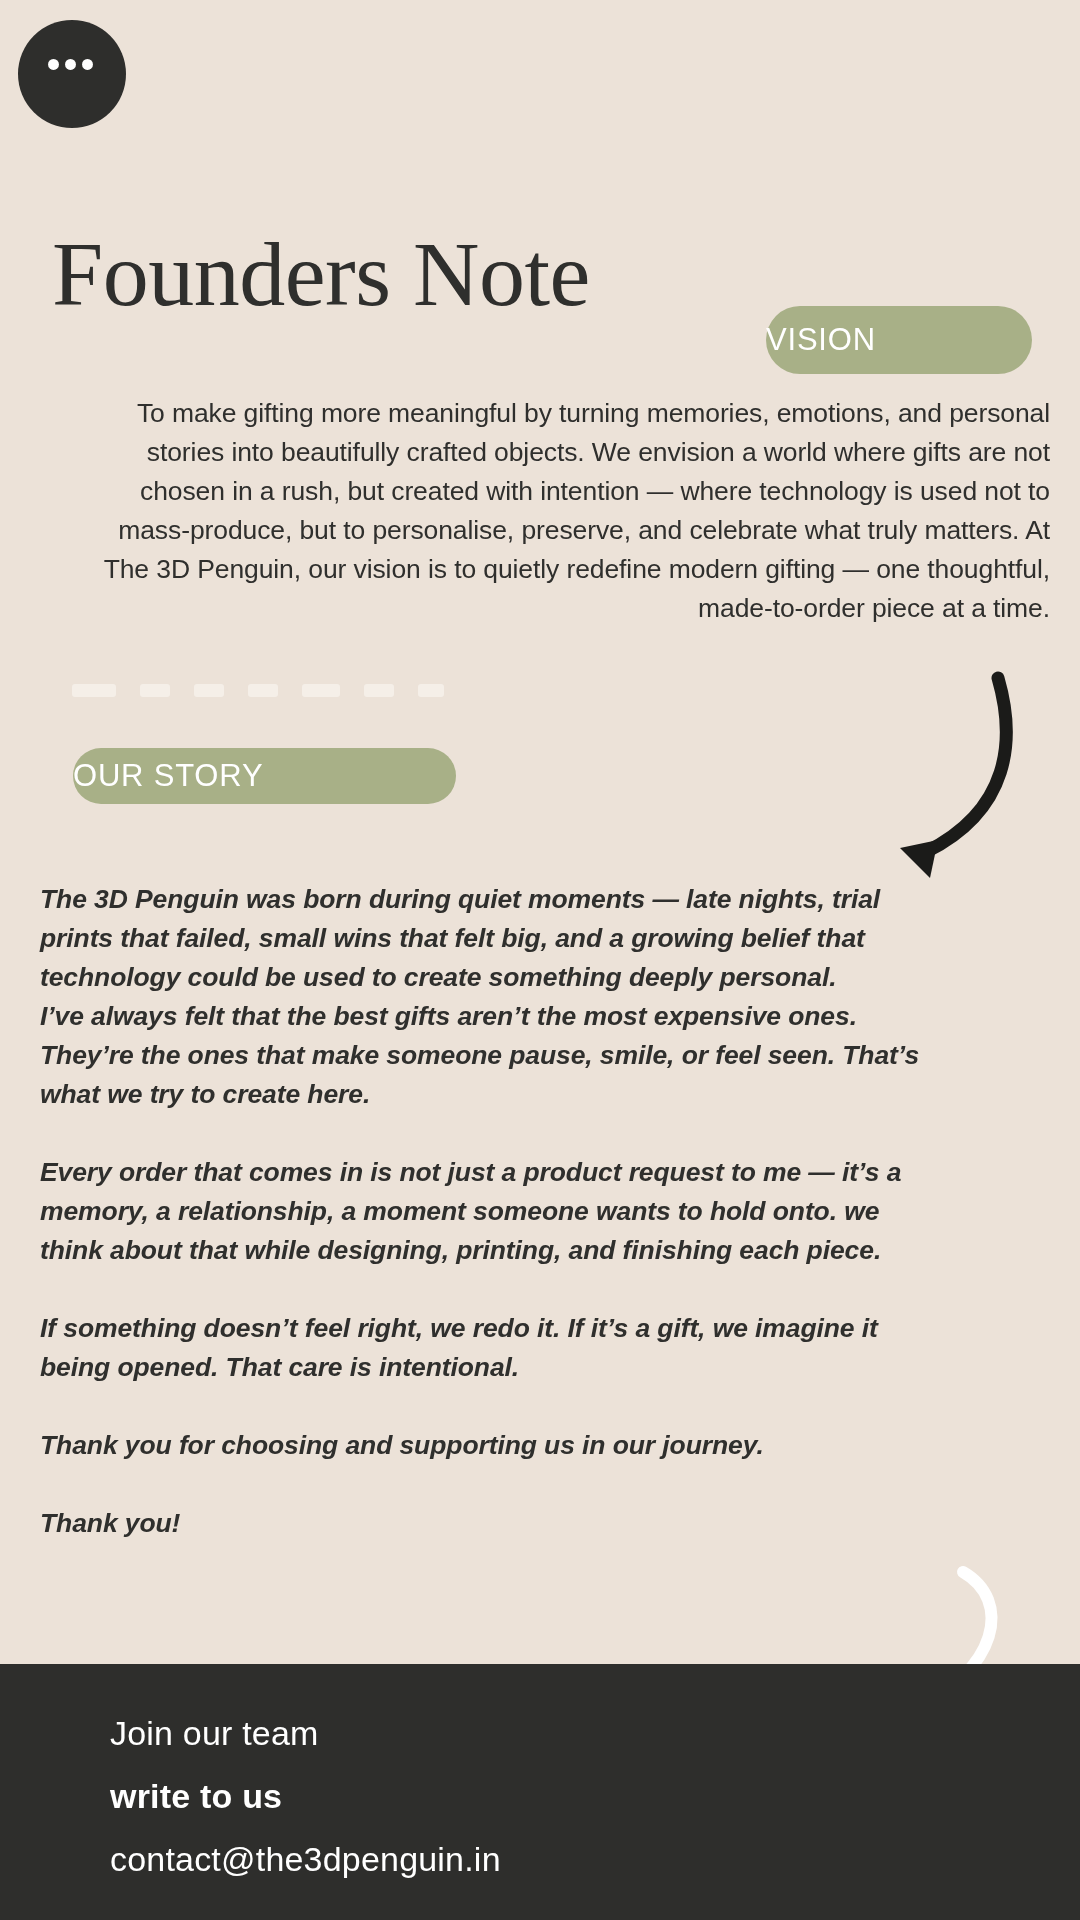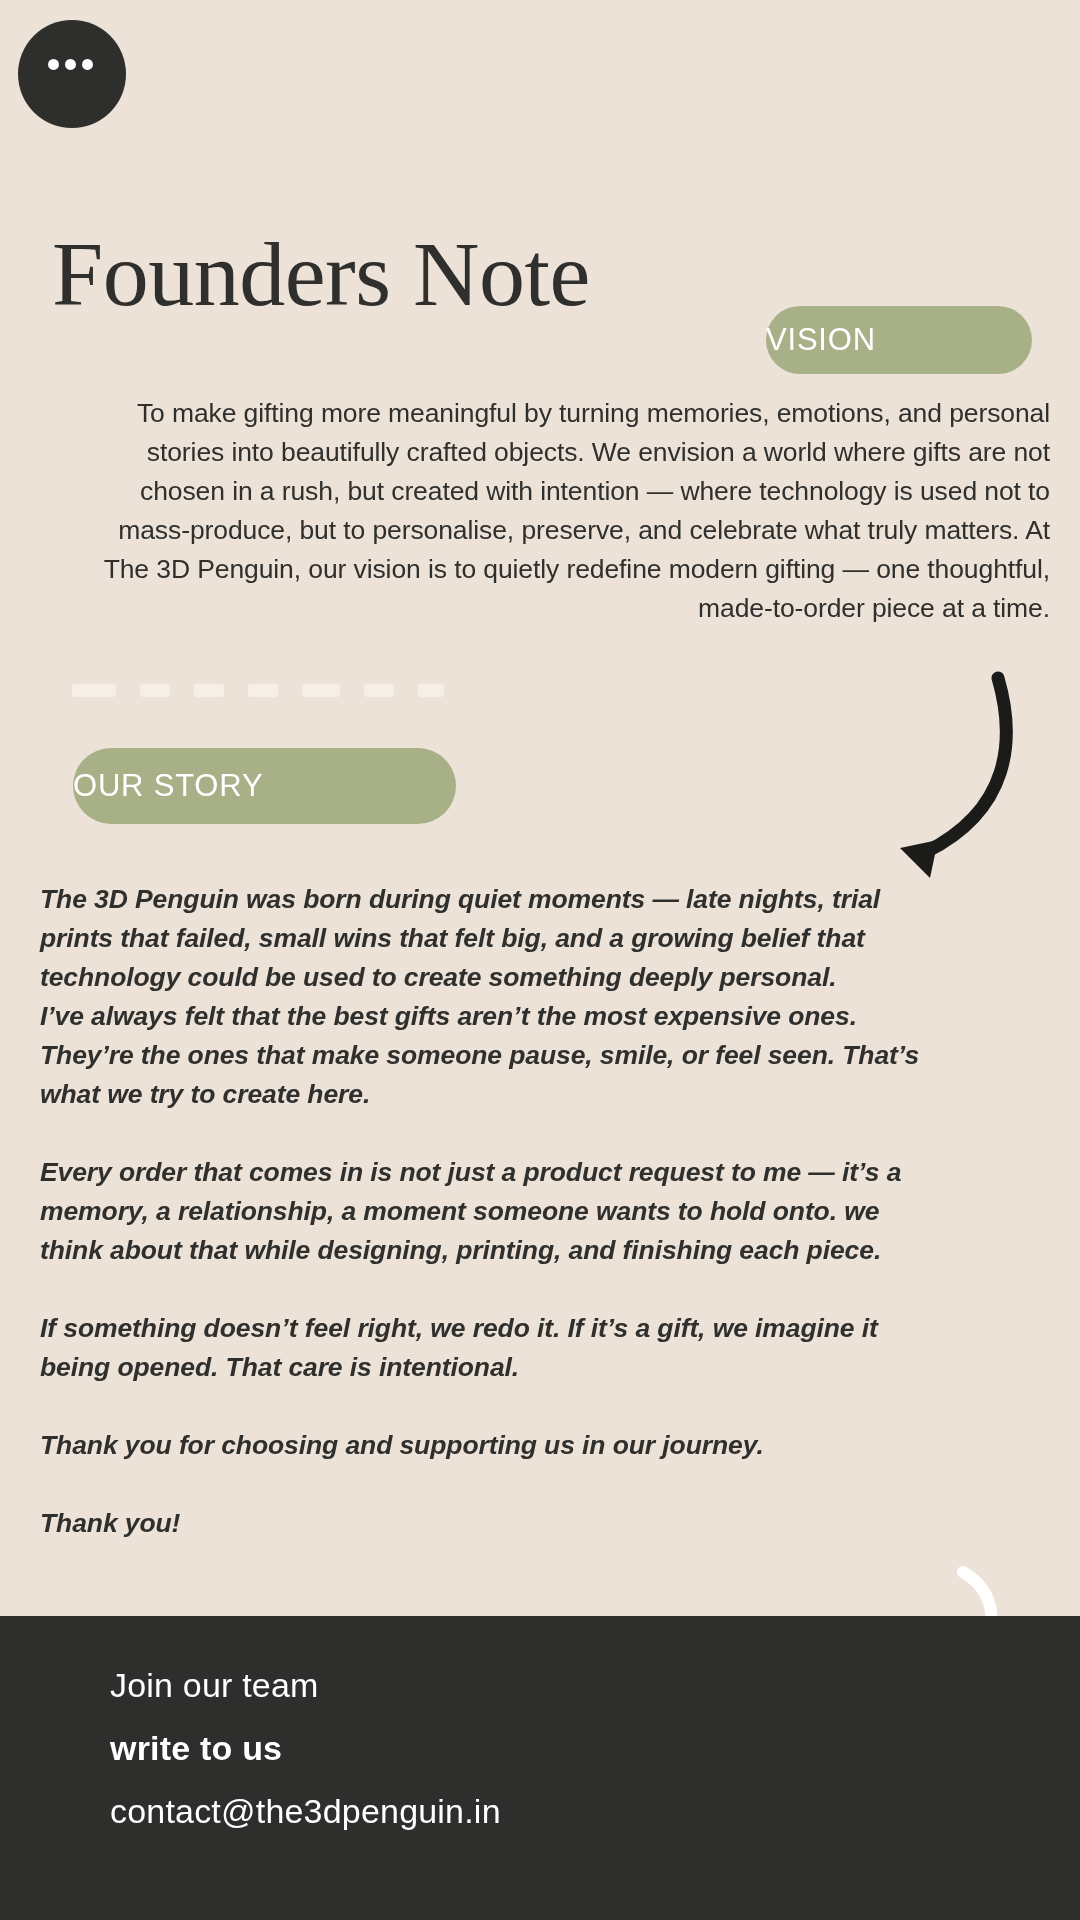--- a/index.html
+++ b/index.html
@@ -68,21 +68,21 @@
   .pill-vision {
     left: 766px;
     top: 306px;
     width: 266px;
     height: 68px;
   }
   .pill-story {
     left: 73px;
     top: 748px;
     width: 383px;
-    height: 76px;
+    height: 56px;
   }
 
   
   .vision-text {
     position: absolute;
     left: 90px;
     top: 394px;
     width: 960px;
     text-align: right;
     font-size: 26.5px;
@@ -139,21 +139,21 @@
     height: 200px;
     pointer-events: none;
   }
 
   
   .footer {
     position: absolute;
     left: 0;
     bottom: 0;
     width: 1080px;
-    height: 304px;
+    height: 256px;
     background: #2e2e2c;
   }
   .footer-join {
     position: absolute;
     left: 110px;
     top: 50px;
     font-size: 34px;
     color: #ffffff;
     font-weight: 400;
     letter-spacing: 0.2px;

